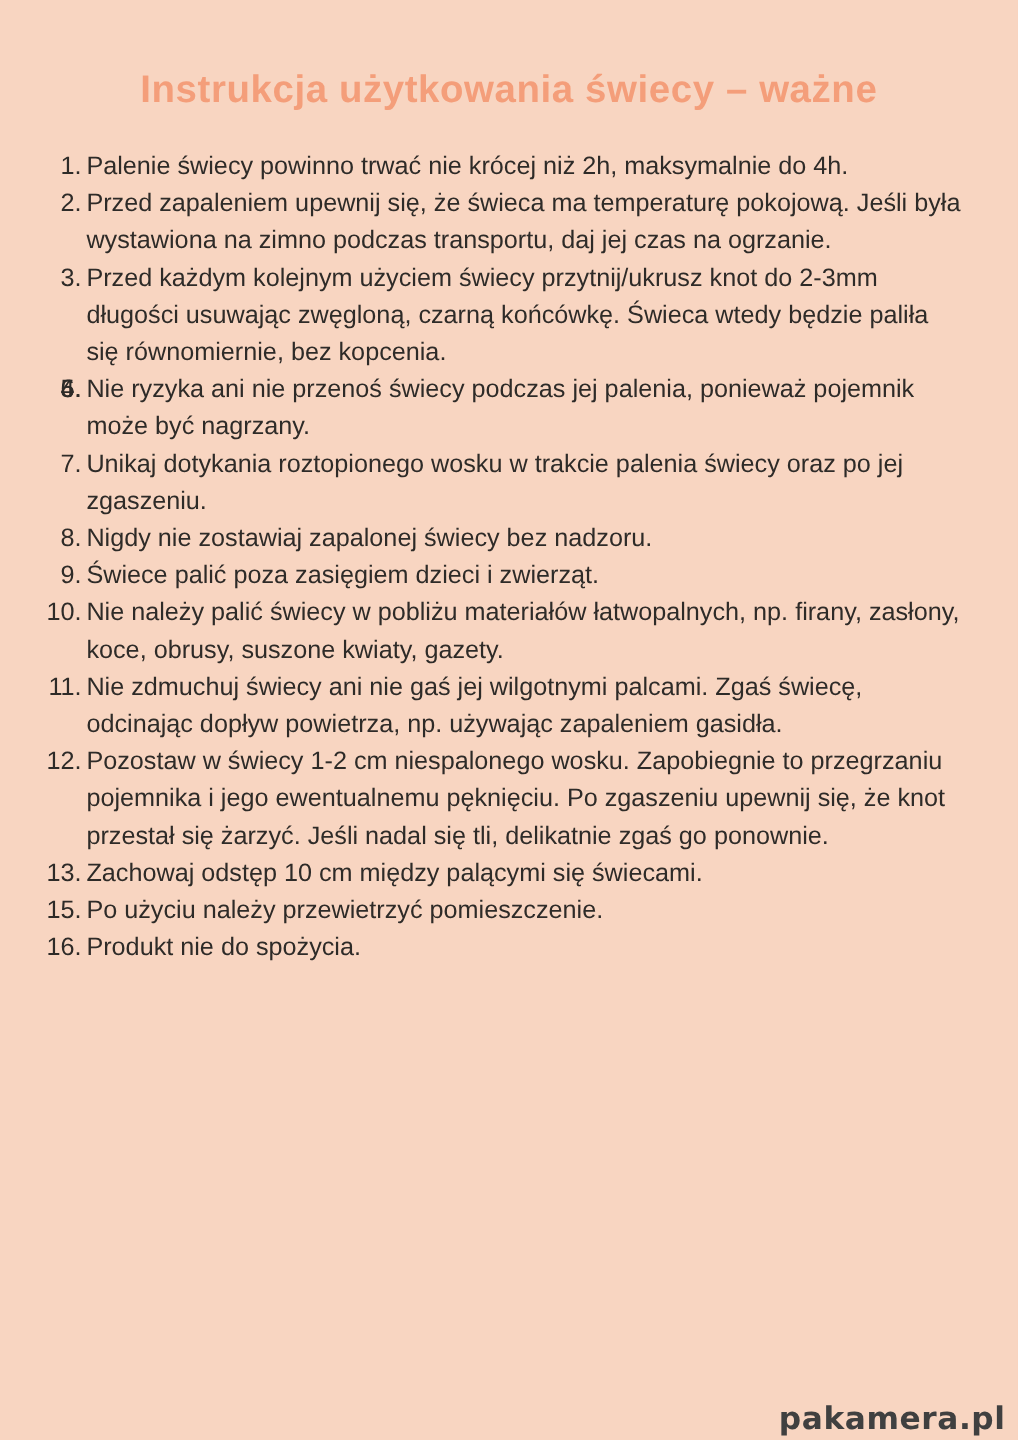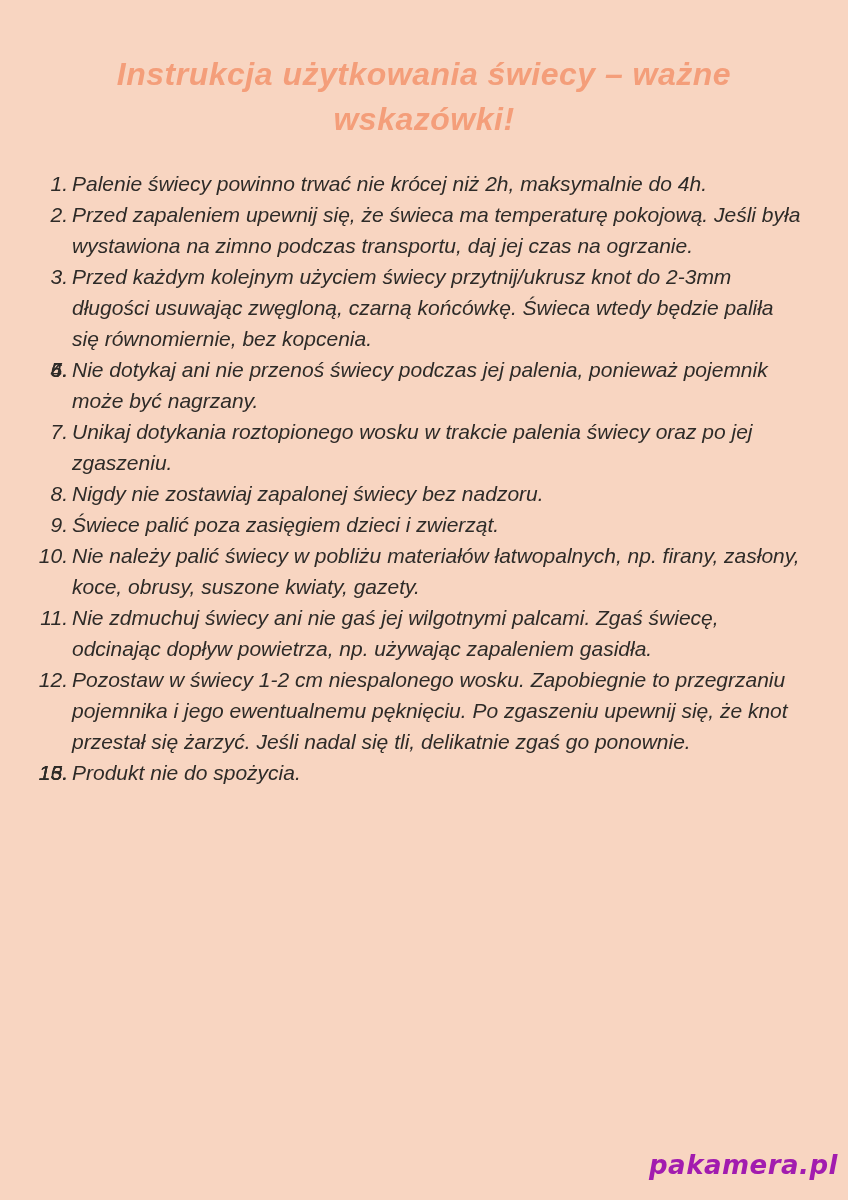--- a/index.html
+++ b/index.html
@@ -12,21 +12,20 @@
     background: #f8d5c1;
     font-family: "Liberation Sans", sans-serif;
     overflow: hidden;
   }
   .page {
     position: relative;
     width: 848px;
     height: 1200px;
     background: #f8d5c1;
     box-sizing: border-box;
-    font-style: italic;
   }
   .title {
     margin: 0;
     padding: 52px 40px 0 40px;
     text-align: center;
     color: #f49e7a;
     font-size: 32px;
     line-height: 45px;
     font-weight: bold;
     letter-spacing: 0.5px;
@@ -46,48 +45,48 @@
   ol.instructions li .num {
     position: absolute;
     left: -74px;
     width: 70px;
     text-align: right;
     white-space: nowrap;
   }
   .watermark {
     position: absolute;
     right: 10px;
-    bottom: 20px;
-    color: #a21caf;
+    bottom: 2px;
+    color: #404040;
     font-size: 26px;
     font-weight: bold;
     letter-spacing: 0.5px;
     font-family: "DejaVu Sans", "Liberation Sans", sans-serif;
   }
 </style>
 </head>
 <body>
 
 <div class="page">
 
-  <h1 class="title"><span>Instrukcja użytkowania świecy – ważne</span><br><span>wskazówki!</span></h1>
+  <h1 class="title"><span>Instrukcja użytkowania świecy – ważne</span><br></h1>
 
   <ol class="instructions">
     <li><span class="num">1.</span><span>Palenie świecy powinno trwać nie krócej niż 2h, maksymalnie do 4h.</span></li>
     <li><span class="num">2.</span><span>Przed zapaleniem upewnij się, że świeca ma temperaturę pokojową. Jeśli była wystawiona na zimno podczas transportu, daj jej czas na ogrzanie.</span></li>
     <li><span class="num">3.</span><span>Przed każdym kolejnym użyciem świecy przytnij/ukrusz knot do 2-3mm długości usuwając zwęgloną, czarną końcówkę. Świeca wtedy będzie paliła się równomiernie, bez kopcenia.</span></li>
     <li><span class="num">4.</span></li>
     <li><span class="num">5.</span></li>
-    <li><span class="num">6.</span><span>Nie dotykaj ani nie przenoś świecy podczas jej palenia, ponieważ pojemnik może być nagrzany.</span></li>
+    <li><span class="num">6.</span><span>Nie ryzyka ani nie przenoś świecy podczas jej palenia, ponieważ pojemnik może być nagrzany.</span></li>
     <li><span class="num">7.</span><span>Unikaj dotykania roztopionego wosku w trakcie palenia świecy oraz po jej zgaszeniu.</span></li>
     <li><span class="num">8.</span><span>Nigdy nie zostawiaj zapalonej świecy bez nadzoru.</span></li>
     <li><span class="num">9.</span><span>Świece palić poza zasięgiem dzieci i zwierząt.</span></li>
     <li><span class="num">10.</span><span>Nie należy palić świecy w pobliżu materiałów łatwopalnych, np. firany, zasłony, koce, obrusy, suszone kwiaty, gazety.</span></li>
     <li><span class="num">11.</span><span>Nie zdmuchuj świecy ani nie gaś jej wilgotnymi palcami. Zgaś świecę, odcinając dopływ powietrza, np. używając zapaleniem gasidła.</span></li>
     <li><span class="num">12.</span><span>Pozostaw w świecy 1-2 cm niespalonego wosku. Zapobiegnie to przegrzaniu pojemnika i jego ewentualnemu pęknięciu. Po zgaszeniu upewnij się, że knot przestał się żarzyć. Jeśli nadal się tli, delikatnie zgaś go ponownie.</span></li>
-    <li><span class="num">13.</span></li>
-    <li><span class="num">15.</span></li>
+    <li><span class="num">13.</span><span>Zachowaj odstęp 10 cm między palącymi się świecami.</span></li>
+    <li><span class="num">15.</span><span>Po użyciu należy przewietrzyć pomieszczenie.</span></li>
     <li><span class="num">16.</span><span>Produkt nie do spożycia.</span></li>
   </ol>
 
   <div class="watermark">pakamera.pl</div>
 
 </div>
 
 </body></html>

